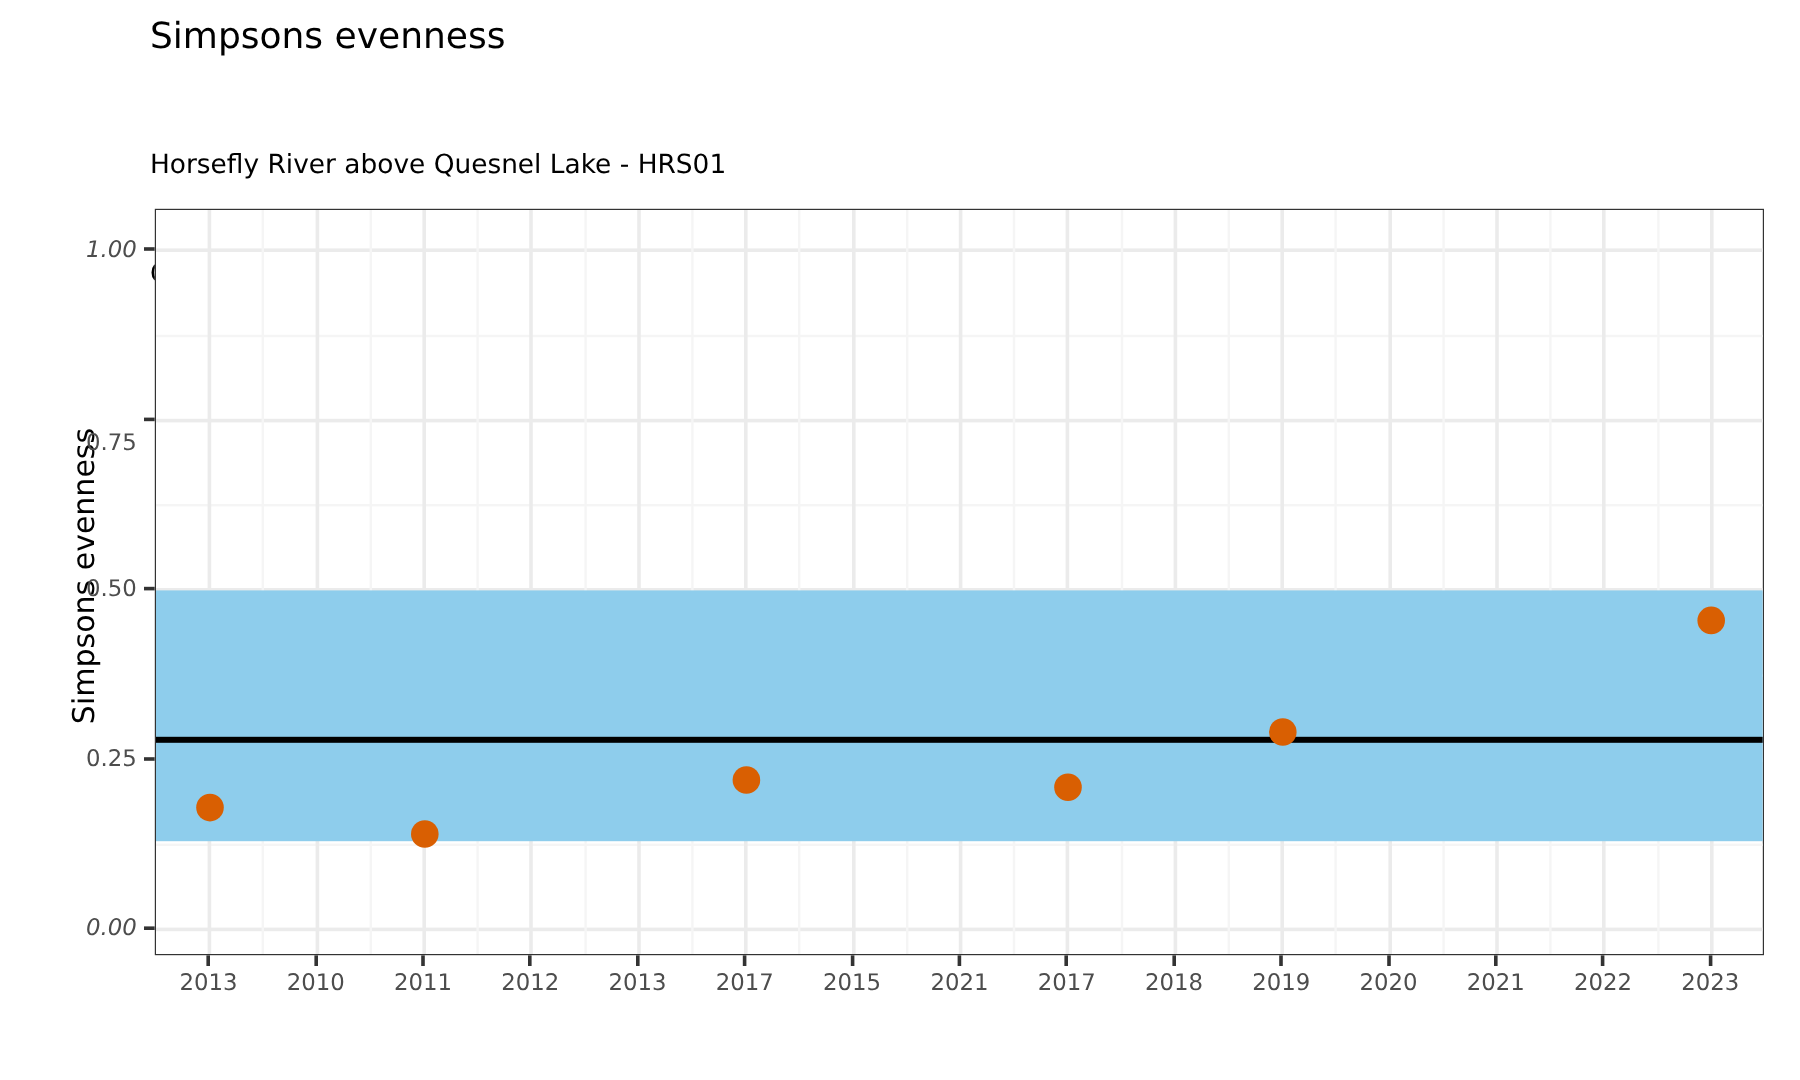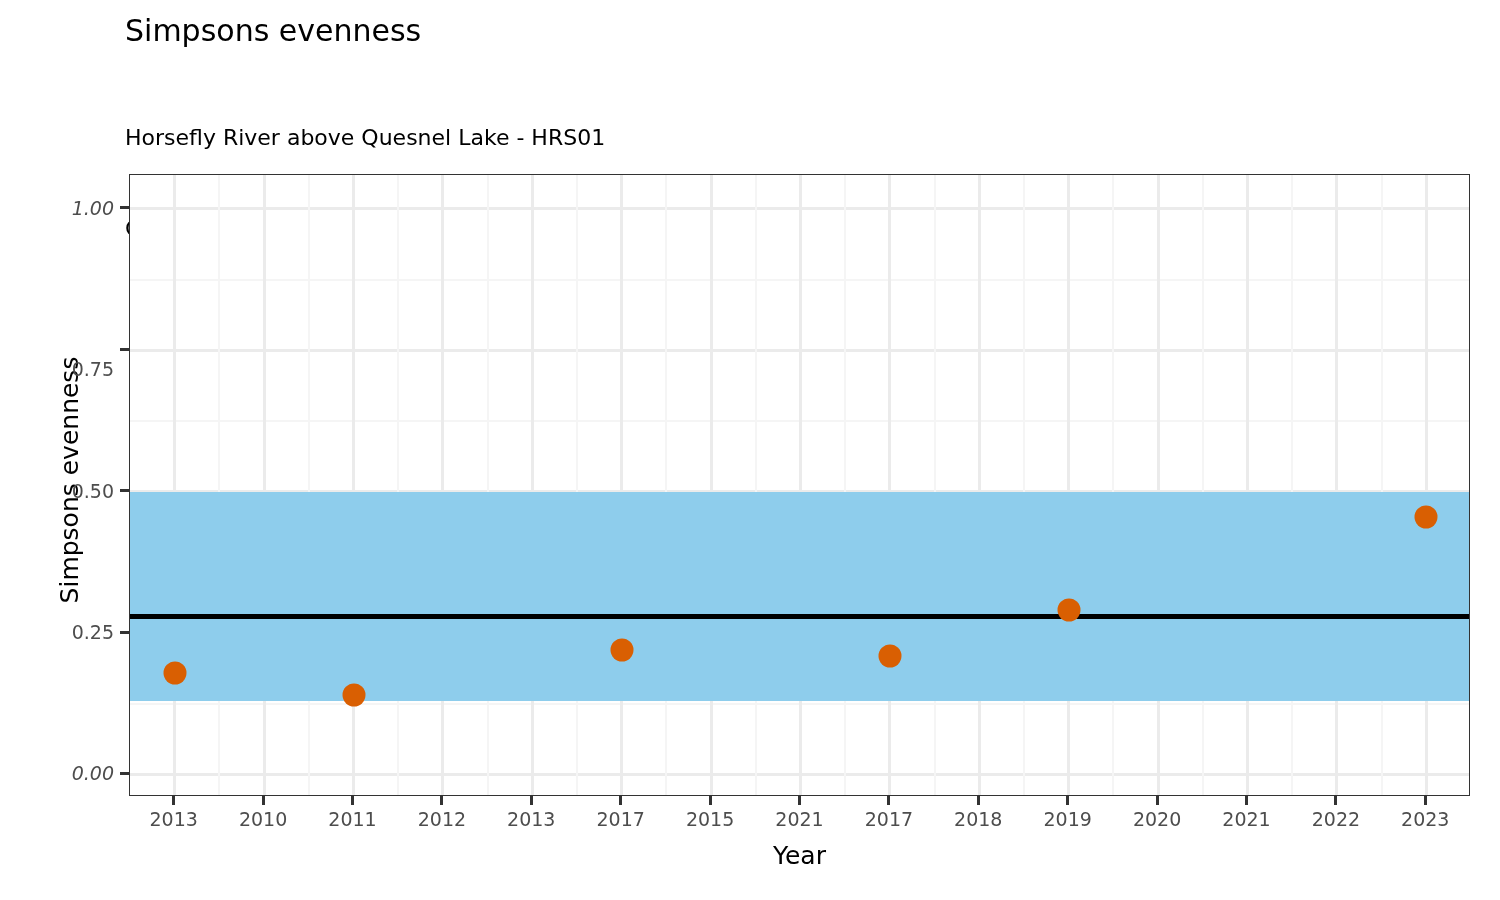--- a/index.html
+++ b/index.html
@@ -151,21 +151,20 @@
 
   <div id="title-block">
     <div id="chart-title">Simpsons evenness</div>
     <div id="chart-subtitle">
       <div>Horsefly River above Quesnel Lake - HRS01</div>
       <div>Compared to reference group 4 of the Fraser Basin 2021 model</div>
     </div>
   </div>
 
   <div id="y-axis-title">Simpsons evenness</div>
-  <div id="x-axis-title">Year</div>
 
   <div id="y-ticks-layer">
       <div class="tick-mark-y" style="left: 120px; top: 771.882px;"></div>
       <div class="tick-label-y" style="left: 44px; top: 773.382px; font-style: italic;">0.00</div>
       <div class="tick-mark-y" style="left: 120px; top: 630.518px;"></div>
       <div class="tick-label-y" style="left: 44px; top: 632.018px;">0.25</div>
       <div class="tick-mark-y" style="left: 120px; top: 489.155px;"></div>
       <div class="tick-label-y" style="left: 44px; top: 490.655px;">0.50</div>
       <div class="tick-mark-y" style="left: 120px; top: 347.791px;"></div>
       <div class="tick-label-y" style="left: 44px; top: 349.291px; margin-top: 20px;">0.75</div>

